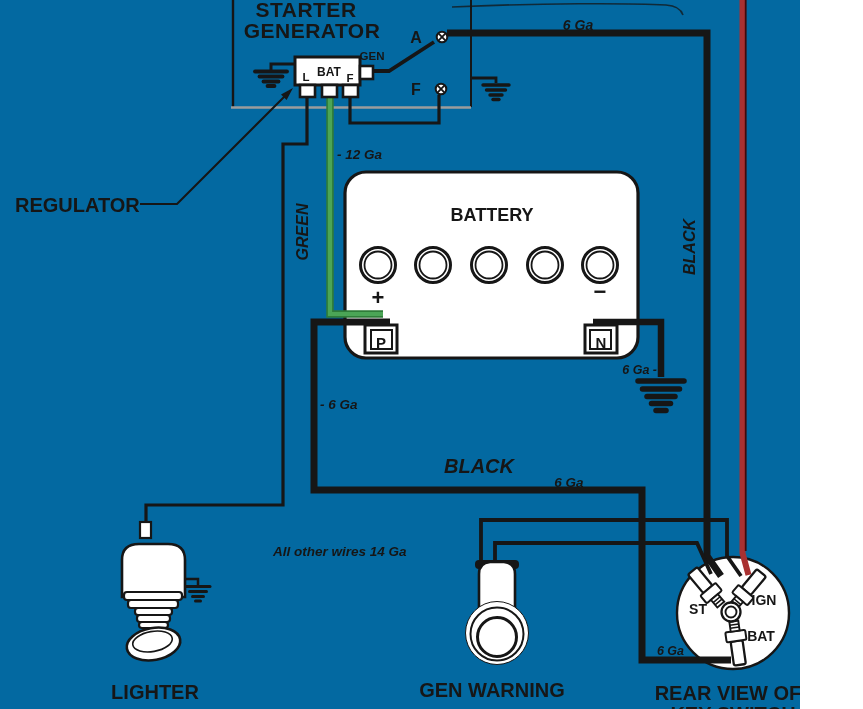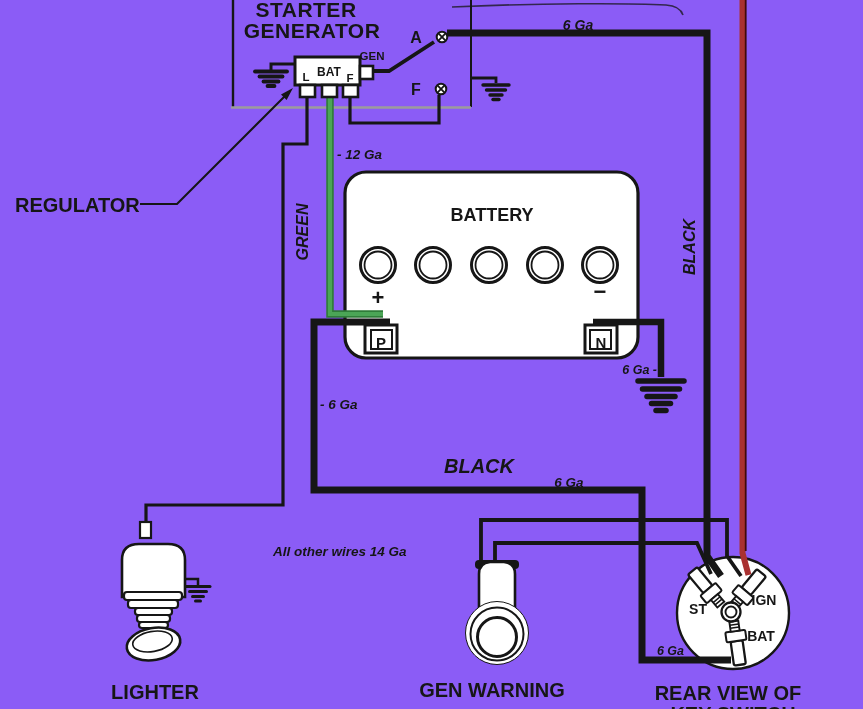--- a/index.html
+++ b/index.html
@@ -1,16 +1,16 @@
 <!DOCTYPE html>
 <html><head>
 <meta charset="utf-8">
 <style>
   html,body{margin:0;padding:0;background:#fff;}
-  .stage{position:relative;width:863px;height:709px;background:#8b5cf6;overflow:hidden;}
+  .stage{position:relative;width:800px;height:709px;background:#0369a1;overflow:hidden;}
   svg{display:block;}
   .wire{fill:none;}
   .w7{stroke-width:7;} .w65{stroke-width:6.5;} .w38{stroke-width:3.8;}
   .w32{stroke-width:3.2;} .w3{stroke-width:3;} .w28{stroke-width:2.8;} .w25{stroke-width:2.5;}
   .gnd{stroke-linecap:round;fill:none;}
   .g55{stroke-width:5.5;} .g38{stroke-width:3.8;} .g34{stroke-width:3.4;} .g30{stroke-width:3;}
   .comp{fill:#ffffff;}
   .sw30{stroke-width:3;} .sw32{stroke-width:3.2;} .sw26{stroke-width:2.6;}
   .sw24{stroke-width:2.4;} .sw23{stroke-width:2.3;} .sw22{stroke-width:2.2;}
   .sw20{stroke-width:2;} .sw19{stroke-width:1.9;} .sw18{stroke-width:1.8;} .sw16{stroke-width:1.6;}

